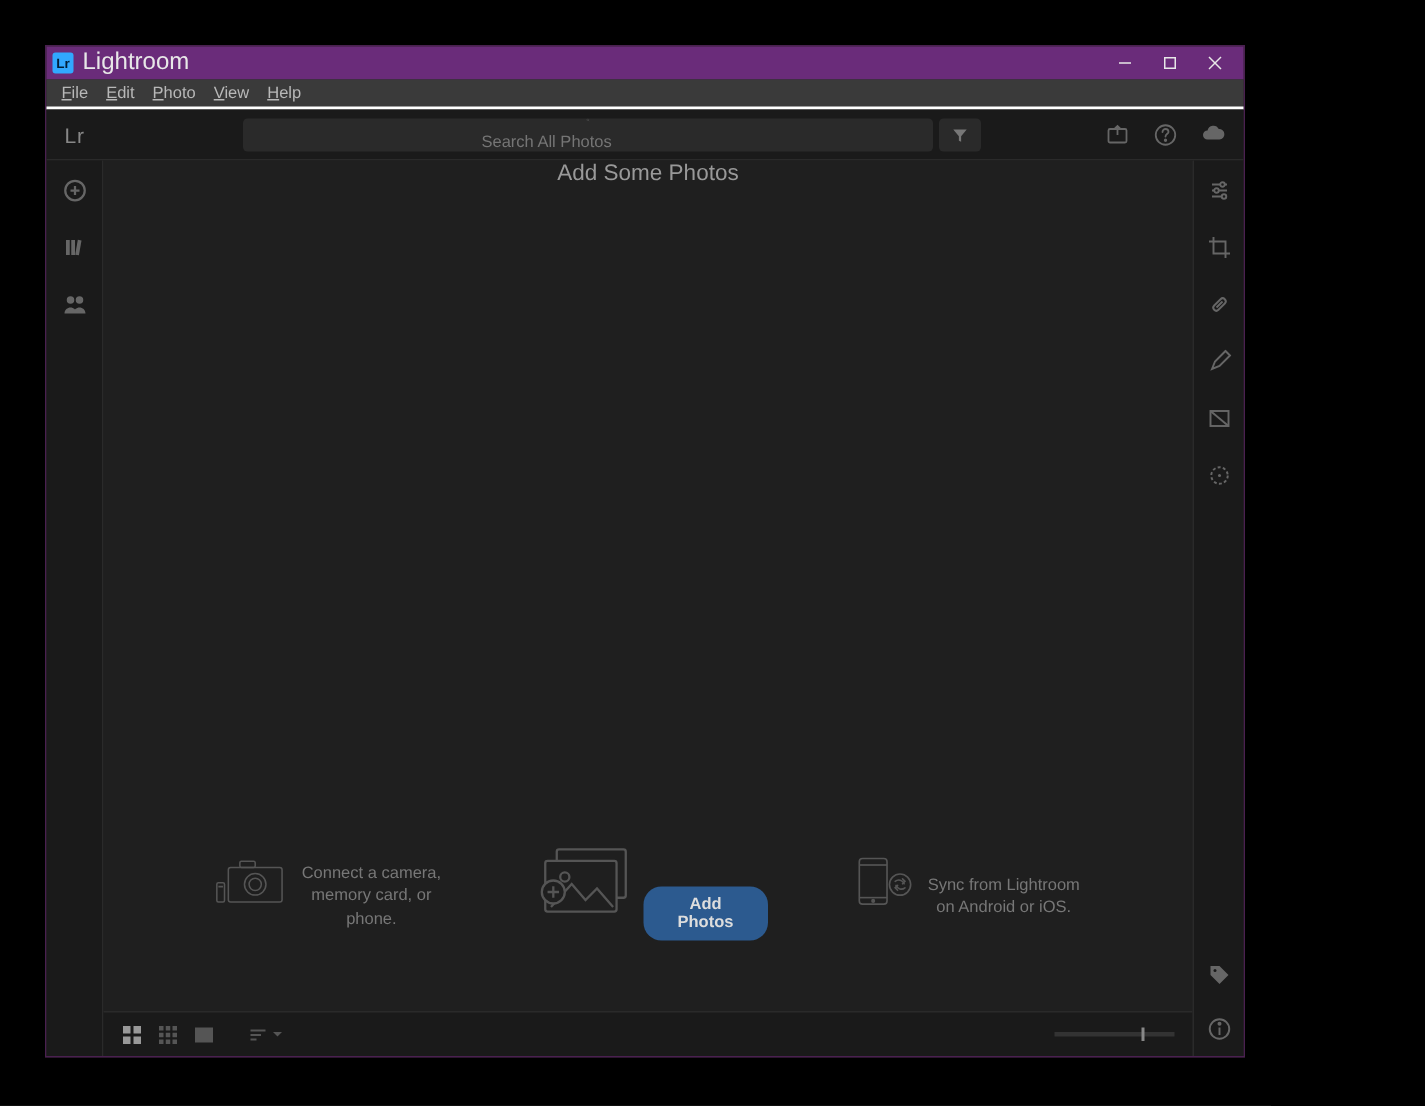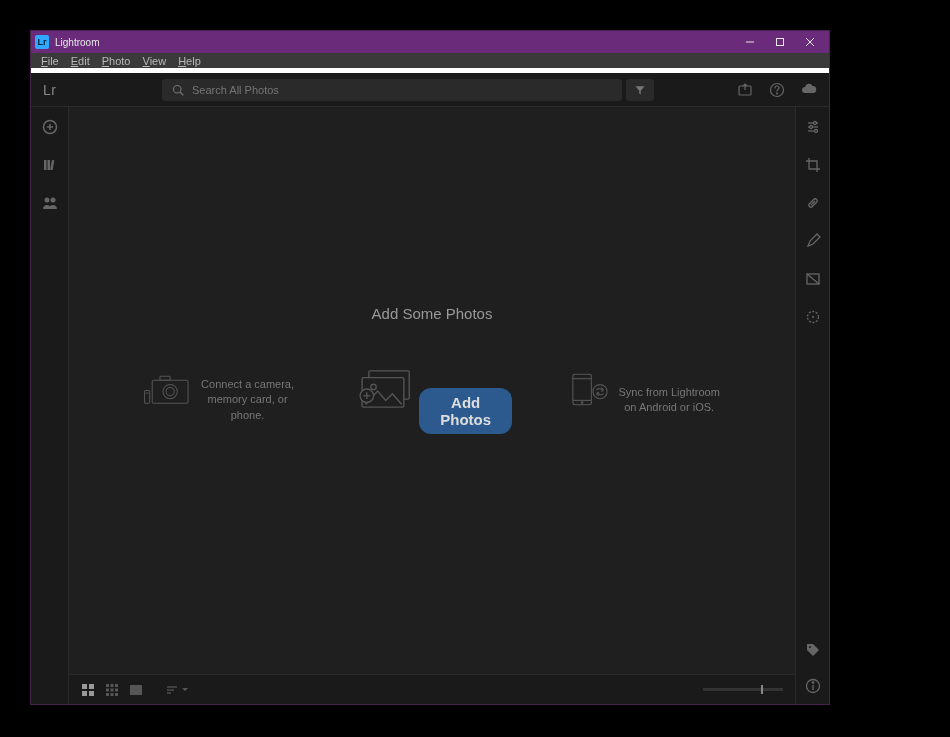--- a/index.html
+++ b/index.html
@@ -1,48 +1,48 @@
 <!DOCTYPE html>
 <html><head>
 <meta charset="utf-8">
 <style>
 * { margin: 0; padding: 0; box-sizing: border-box; font-family: -apple-system, BlinkMacSystemFont, "Segoe UI", sans-serif; }
 body { background: #000; width: 950px; height: 737px; overflow: hidden; }
 .app-window { position: absolute; left: 30px; top: 30px; width: 800px; height: 675px; background: #1f1f1f; border: 1px solid #4a2050; }
 .title-bar { height: 22px; background: #6a2c7a; display: flex; align-items: center; padding: 0 4px; }
 .title-icon { width: 14px; height: 14px; background: #31a8ff; border-radius: 2px; display: flex; align-items: center; justify-content: center; font-size: 9px; font-weight: bold; color: #001e36; margin-right: 6px; }
-.title-text { color: #e8e8e8; font-size: 10px; flex: 1; }
+.title-text { color: #e8e8e8; font-size: 16px; flex: 1; }
 .window-controls { display: flex; gap: 0; }
 .win-btn { width: 30px; height: 22px; display: flex; align-items: center; justify-content: center; color: #e8e8e8; cursor: pointer; }
 .win-btn svg { width: 10px; height: 10px; }
-.menu-bar { height: 20px; background: #3a3a3a; display: flex; align-items: center; padding: 0 4px; border-bottom: 5px solid #ffffff; }
+.menu-bar { height: 20px; background: #3a3a3a; display: flex; align-items: center; padding: 0 4px; border-bottom: 2px solid #ffffff; }
 .menu-item { color: #b8b8b8; font-size: 11px; padding: 2px 6px; cursor: pointer; }
 .menu-item .u { text-decoration: underline; }
 .toolbar { height: 34px; background: #1a1a1a; display: flex; align-items: center; padding: 0 12px; border-bottom: 1px solid #2a2a2a; }
 .logo { color: #888; font-size: 14px; font-weight: 300; letter-spacing: 0.5px; width: 36px; }
 .search-wrap { flex: 1; display: flex; justify-content: center; }
-.search-box { width: 460px; height: 22px; background: #2a2a2a; border-radius: 3px; display: flex; align-items: center; padding: 0 10px; gap: 8px; }
+.search-box { width: 460px; height: 22px; background: #2a2a2a; border-radius: 3px; display: flex; align-items: center; padding: 0 10px; gap: 8px; flex-direction: column; }
 .search-box svg { width: 12px; height: 12px; color: #777; }
 .search-box input { flex: 1; background: transparent; border: none; outline: none; color: #999; font-size: 11px; }
 .search-filter { width: 28px; height: 22px; background: #2a2a2a; border-radius: 3px; margin-left: 4px; display: flex; align-items: center; justify-content: center; color: #777; cursor: pointer; }
 .toolbar-right { display: flex; gap: 16px; align-items: center; margin-left: auto; }
 .toolbar-icon { color: #666; cursor: pointer; display: flex; }
 .toolbar-icon svg { width: 16px; height: 16px; }
 .app-body { display: flex; height: calc(100% - 76px); }
 .sidebar-left { width: 38px; background: #1a1a1a; display: flex; flex-direction: column; align-items: center; padding-top: 12px; gap: 22px; border-right: 1px solid #2a2a2a; }
 .side-icon { color: #666; cursor: pointer; display: flex; }
 .side-icon svg { width: 16px; height: 16px; }
 .main-content { flex: 1; background: #1f1f1f; display: flex; flex-direction: column; position: relative; }
-.empty-state { flex: 1; display: flex; flex-direction: column; align-items: center; justify-content: center; padding-bottom: 60px; }
+.empty-state { flex: 1; display: flex; flex-direction: column; align-items: center; justify-content: space-between; padding-bottom: 60px; }
 .empty-title { color: #999; font-size: 15px; font-weight: 400; margin-bottom: 32px; }
 .cards { display: flex; gap: 50px; }
 .card { display: flex; align-items: center; width: 160px; }
 .card-icon { width: 100px; height: 70px; margin-bottom: 22px; color: #555; }
 .card-text { color: #777; font-size: 11px; text-align: center; line-height: 1.4; }
-.add-btn { margin-top: 22px; background: #2c5a8f; color: #ddd; border: none; padding: 6px 18px; border-radius: 12px; font-size: 15px; font-weight: bold; cursor: pointer; }
+.add-btn { margin-top: 22px; background: #2c5a8f; color: #ddd; border: none; padding: 6px 18px; border-radius: 12px; font-size: 11px; font-weight: bold; cursor: pointer; }
 .sidebar-right { width: 34px; background: #1a1a1a; display: flex; flex-direction: column; align-items: center; padding-top: 12px; gap: 22px; border-left: 1px solid #2a2a2a; position: relative; }
 .tag-icon { position: absolute; bottom: 46px; }
 .info-icon-b { position: absolute; bottom: 10px; }
 .bottom-bar { height: 30px; background: #1a1a1a; border-top: 1px solid #2a2a2a; display: flex; align-items: center; padding: 0 12px; gap: 10px; position: absolute; bottom: 0; left: 0; right: 0; }
 .view-btn { color: #555; cursor: pointer; display: flex; }
 .view-btn.active { color: #999; }
 .view-btn svg { width: 14px; height: 14px; }
 .sort-btn { color: #555; cursor: pointer; display: flex; align-items: center; gap: 2px; margin-left: 12px; }
 .zoom-slider { margin-left: auto; width: 80px; height: 3px; background: #333; position: relative; }
 .zoom-slider::after { content: ''; position: absolute; right: 25%; top: -3px; width: 2px; height: 9px; background: #888; }

